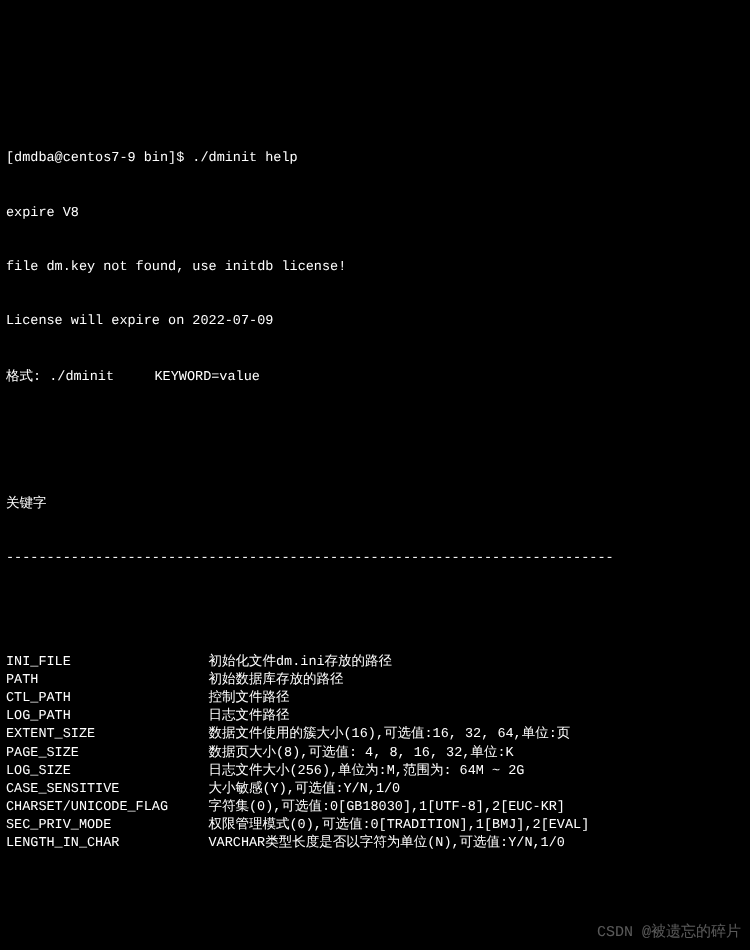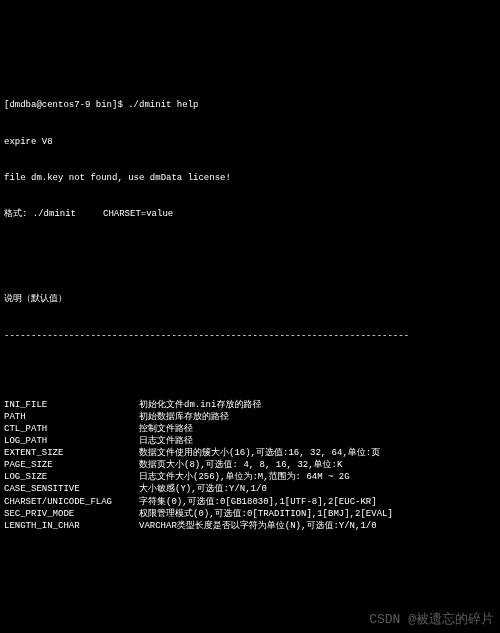--- a/index.html
+++ b/index.html
@@ -29,39 +29,40 @@
     }
     .desc {
       flex: 1;
       white-space: pre;
     }
     .watermark {
       position: absolute;
       right: 6px;
       bottom: 4px;
       color: rgba(255,255,255,0.35);
-      font-size: 13px;
+      font-size: 10px;
       white-space: nowrap;
     }
   </style>
 </head>
 <body>
 
 
 
 <div>
   <div class="header-block">
     <div class="line">[dmdba@centos7-9 bin]$ ./dminit help</div>
     <div class="line">expire V8</div>
-    <div class="line">file dm.key not found, use dmData license!</div>
-    <div class="line">格式: ./dminit     CHARSET=value</div>
+    <div class="line">file dm.key not found, use initdb license!</div>
+    <div class="line">License will expire on 2022-07-09</div>
+    <div class="line">格式: ./dminit     KEYWORD=value</div>
     <div class="line"></div>
     <div class="line"></div>
     <div class="row">
-      <span class="desc">说明（默认值）</span>
+      <span class="kw">关键字</span>
     </div>
     <div class="line">---------------------------------------------------------------------------</div>
   </div>
   <div class="table-section" id="rows"><div class="row"><span class="kw">INI_FILE</span><span class="desc">初始化文件dm.ini存放的路径</span></div><div class="row"><span class="kw">PATH</span><span class="desc">初始数据库存放的路径</span></div><div class="row"><span class="kw">CTL_PATH</span><span class="desc">控制文件路径</span></div><div class="row"><span class="kw">LOG_PATH</span><span class="desc">日志文件路径</span></div><div class="row"><span class="kw">EXTENT_SIZE</span><span class="desc">数据文件使用的簇大小(16),可选值:16, 32, 64,单位:页</span></div><div class="row"><span class="kw">PAGE_SIZE</span><span class="desc">数据页大小(8),可选值: 4, 8, 16, 32,单位:K</span></div><div class="row"><span class="kw">LOG_SIZE</span><span class="desc">日志文件大小(256),单位为:M,范围为: 64M ~ 2G</span></div><div class="row"><span class="kw">CASE_SENSITIVE</span><span class="desc">大小敏感(Y),可选值:Y/N,1/0</span></div><div class="row"><span class="kw">CHARSET/UNICODE_FLAG</span><span class="desc">字符集(0),可选值:0[GB18030],1[UTF-8],2[EUC-KR]</span></div><div class="row"><span class="kw">SEC_PRIV_MODE</span><span class="desc">权限管理模式(0),可选值:0[TRADITION],1[BMJ],2[EVAL]</span></div><div class="row"><span class="kw">LENGTH_IN_CHAR</span><span class="desc">VARCHAR类型长度是否以字符为单位(N),可选值:Y/N,1/0</span></div></div>
 </div>
 
 <div class="watermark">CSDN @被遗忘的碎片</div>
 
 
 

